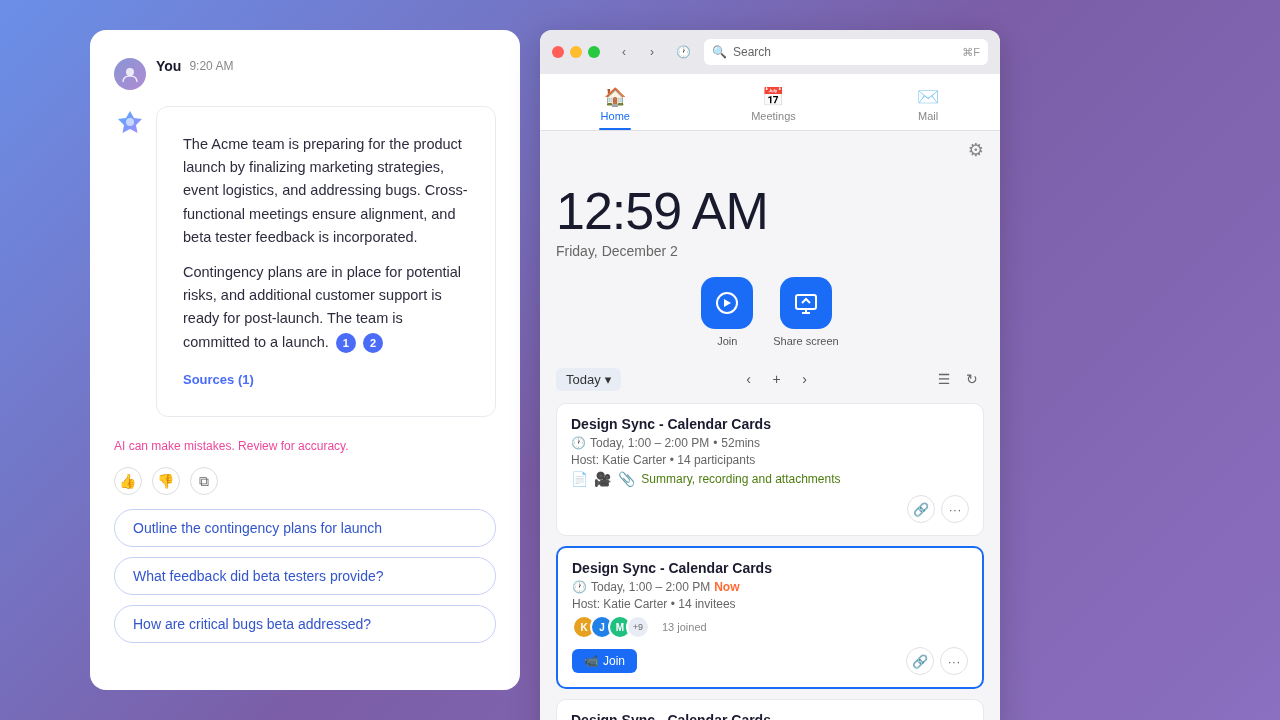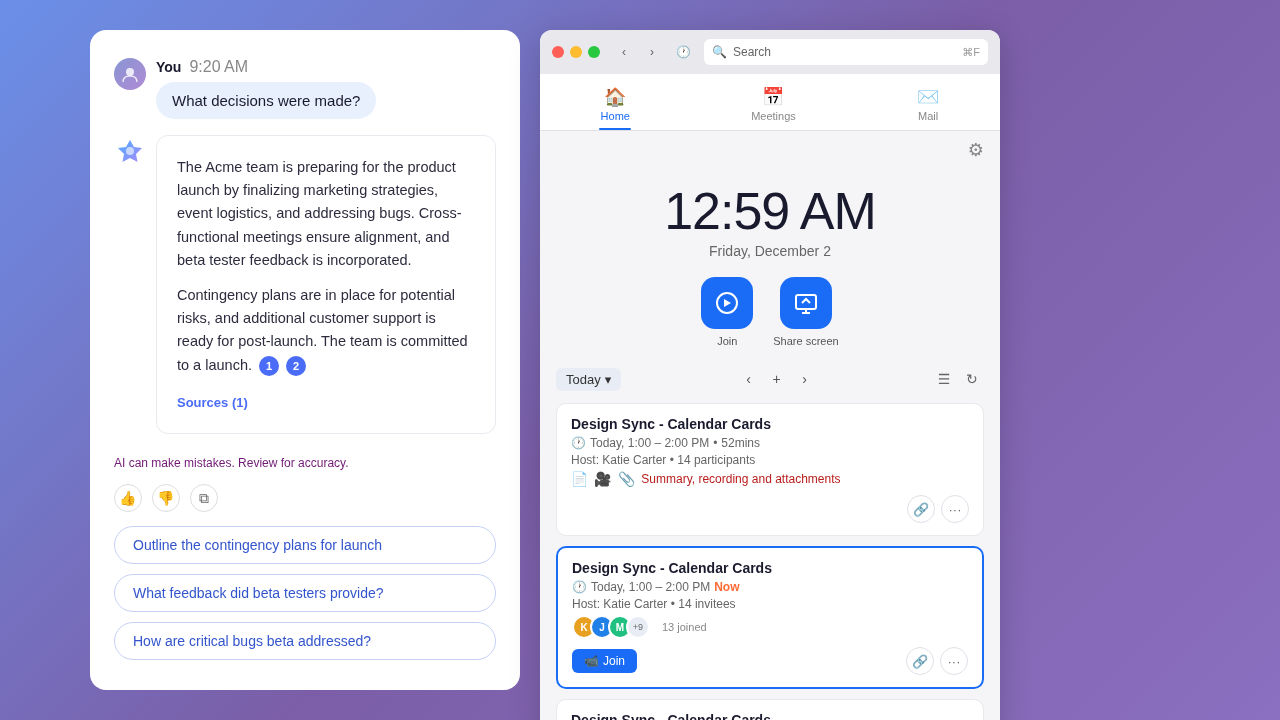--- a/index.html
+++ b/index.html
@@ -73,21 +73,21 @@
       margin-bottom: 6px;
     }
 
     .sender-name {
       font-size: 14px;
       font-weight: 600;
       color: #1a1a2e;
     }
 
     .message-time {
-      font-size: 16px;
+      font-size: 12px;
       color: #888;
     }
 
     .user-bubble {
       background: #e8f0fe;
       border-radius: 20px;
       padding: 10px 16px;
       font-size: 15px;
       color: #1a1a2e;
       display: inline-block;
@@ -115,21 +115,21 @@
     }
 
     .ai-content {
       flex: 1;
     }
 
     .ai-body {
       background: white;
       border: 1px solid #e8eaf0;
       border-radius: 12px;
-      padding: 20px;
+      padding: 26px;
       font-size: 14.5px;
       line-height: 1.6;
       color: #2c2c3e;
     }
 
     .ai-body p {
       margin-bottom: 12px;
     }
 
     .ai-body p:last-child {
@@ -153,21 +153,21 @@
     .sources-row {
       margin-top: 16px;
       font-size: 13px;
       color: #4a6cf7;
       font-weight: 700;
       cursor: pointer;
     }
 
     .disclaimer {
       font-size: 12px;
-      color: #701a75;
+      color: #ec4899;
       margin: 10px 0 14px;
     }
 
     .feedback-row {
       display: flex;
       align-items: center;
       gap: 10px;
       margin-bottom: 14px;
     }
 
@@ -328,21 +328,20 @@
     }
 
     .workplace-content {
       flex: 1;
       overflow-y: auto;
       padding: 0 16px 16px;
       background: #f5f5f7;
     }
 
     .time-section {
-      text-align: center;
       padding: 20px 0 18px;
     }
 
     .big-time {
       font-size: 52px;
       font-weight: 200;
       color: #1a1a2e;
       letter-spacing: -1px;
     }
 
@@ -482,21 +481,21 @@
     }
 
     .meeting-host {
       font-size: 12px;
       color: #666;
       margin-bottom: 4px;
     }
 
     .summary-text {
       font-size: 12px;
-      color: #b91c1c;
+      color: #4d7c0f;
     }
 
     .card-footer {
       display: flex;
       justify-content: space-between;
       align-items: center;
       margin-top: 8px;
     }
 
     .participants-row {
@@ -594,21 +593,20 @@
             <circle cx="10" cy="8" r="4" fill="rgba(255,255,255,0.8)"></circle>
             <path d="M3 18c0-4 3-6 7-6s7 2 7 6" stroke="rgba(255,255,255,0.8)" stroke-width="1.5" fill="none"></path>
           </svg>
         </div>
       </div>
       <div>
         <div class="message-meta">
           <span class="sender-name">You</span>
           <span class="message-time">9:20 AM</span>
         </div>
-        <div class="user-bubble">What decisions were made?</div>
       </div>
     </div>
 
     <div class="ai-message-section">
       <div class="ai-icon">
         <svg viewBox="0 0 28 28" fill="none" xmlns="http://www.w3.org/2000/svg">
           <defs>
             <linearGradient id="aiGrad" x1="0" y1="0" x2="1" y2="1">
               <stop offset="0%" stop-color="#4facfe"></stop>
               <stop offset="100%" stop-color="#a78bfa"></stop>

